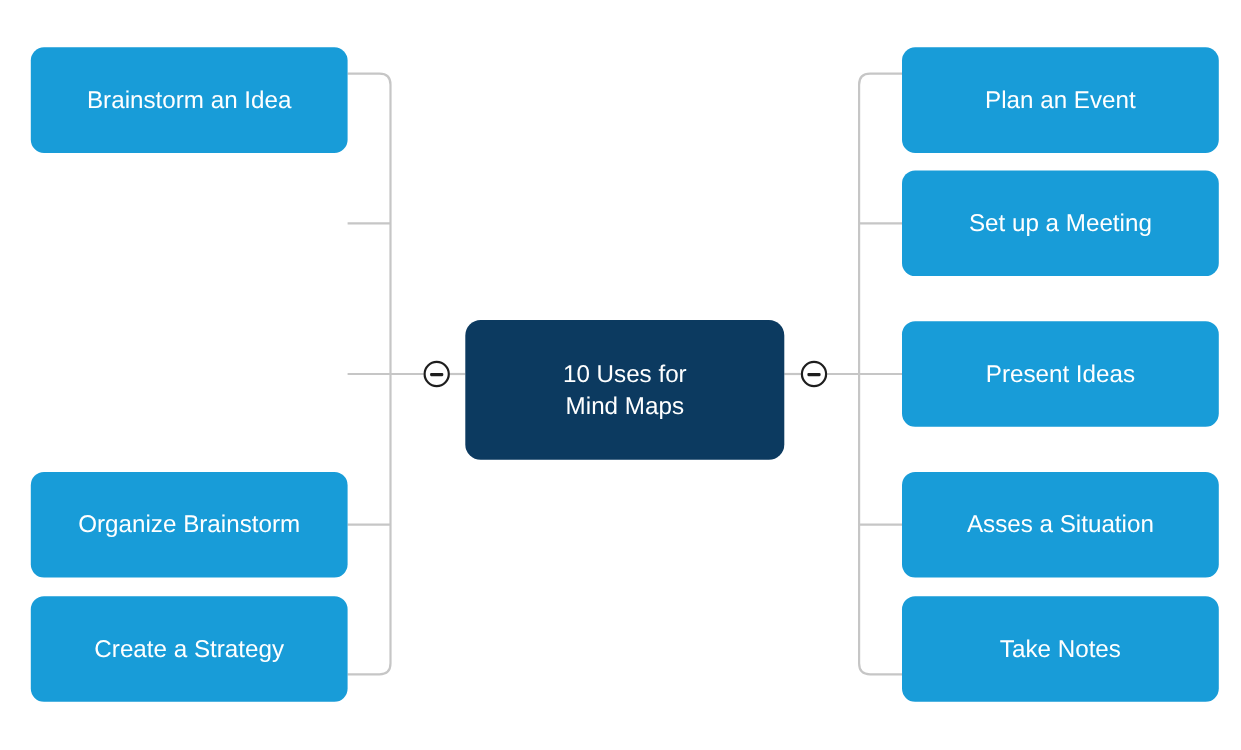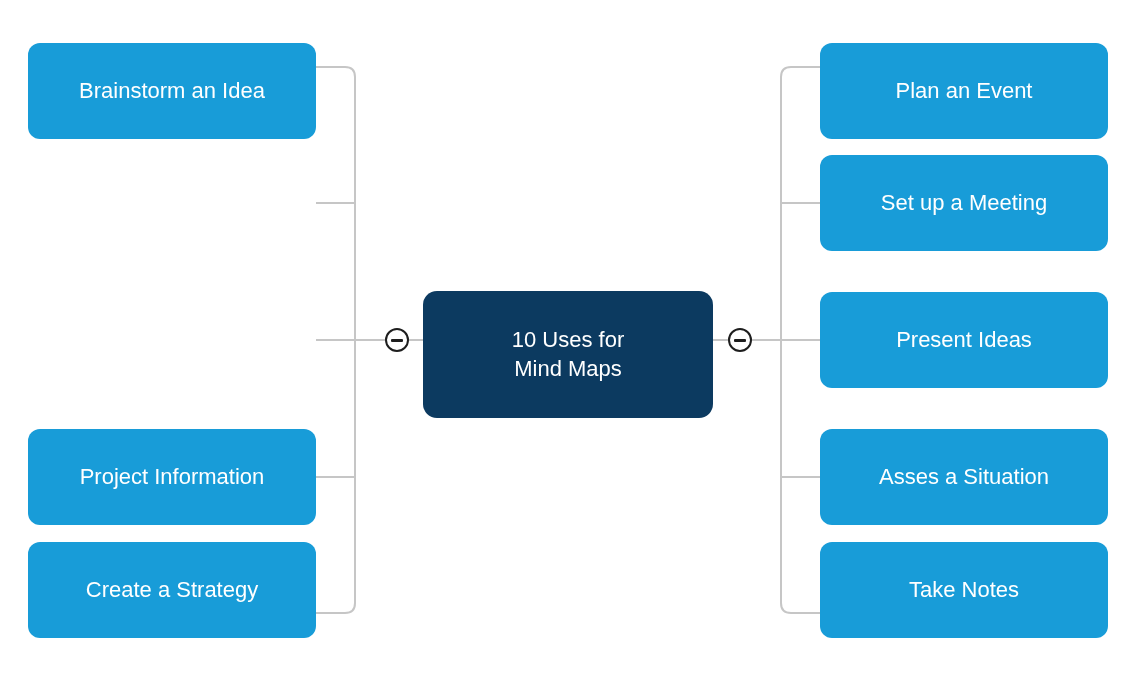--- a/index.html
+++ b/index.html
@@ -98,21 +98,21 @@
     <path d="M409,340 H423" fill="none" stroke="#c6c6c6" stroke-width="2"></path>
 
     <path d="M820,67 H791 Q781,67 781,77 V603 Q781,613 791,613 H820" fill="none" stroke="#c6c6c6" stroke-width="2"></path>
     <path d="M781,203 H820" fill="none" stroke="#c6c6c6" stroke-width="2"></path>
     <path d="M781,477 H820" fill="none" stroke="#c6c6c6" stroke-width="2"></path>
     <path d="M713,340 H728" fill="none" stroke="#c6c6c6" stroke-width="2"></path>
     <path d="M752,340 H820" fill="none" stroke="#c6c6c6" stroke-width="2"></path>
   </svg>
 
   <div class="node child-node row1">Brainstorm an Idea</div>
-  <div class="node child-node row4">Project Information</div>
+  <div class="node child-node row4">Organize Brainstorm</div>
   <div class="node child-node row5">Create a Strategy</div>
 
   <div class="node center-node">10 Uses for
 Mind Maps</div>
 
   <div class="node child-node right row1">Plan an Event</div>
   <div class="node child-node right row2">Set up a Meeting</div>
   <div class="node child-node right row3">Present Ideas</div>
   <div class="node child-node right row4">Asses a Situation</div>
   <div class="node child-node right row5">Take Notes</div>

